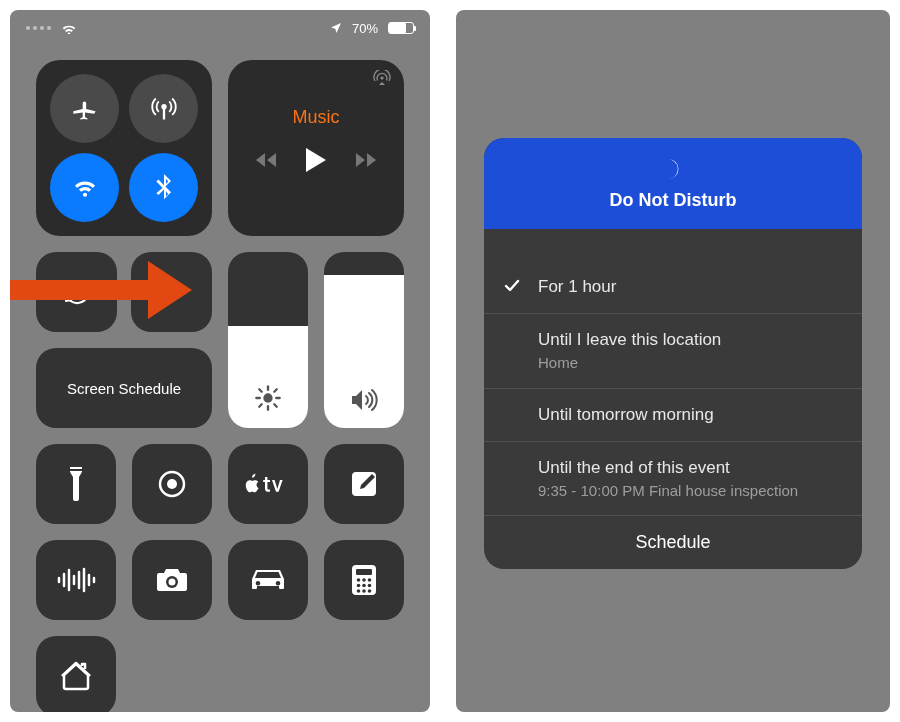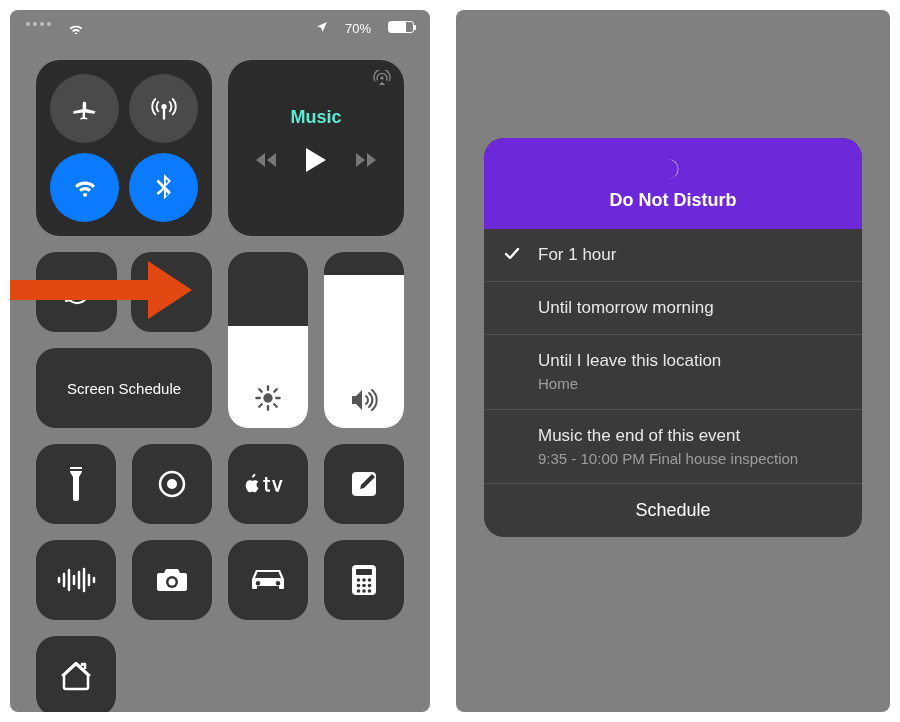--- a/index.html
+++ b/index.html
@@ -3,37 +3,37 @@
 <meta charset="utf-8">
 <style>
   * { box-sizing: border-box; margin: 0; padding: 0; }
   html, body { width: 900px; height: 722px; background: #fff; font-family: -apple-system, "Helvetica Neue", Arial, sans-serif; }
   .stage { width: 900px; height: 722px; display: flex; gap: 26px; padding: 10px 10px; }
   .phone { width: 420px; height: 702px; background: #808080; border-radius: 8px; position: relative; overflow: hidden; }
   .phone2 { flex: 1; }
 
   
   .status { height: 30px; display: flex; justify-content: space-between; align-items: center; padding: 6px 16px 0; color: #fff; font-size: 13px; font-weight: 500; }
-  .status .left, .status .right { display: flex; gap: 17px; }
+  .status .left, .status .right { display: flex; align-items: center; gap: 10px; }
   .dots { display: flex; gap: 3px; }
   .dots span { width: 4px; height: 4px; border-radius: 50%; background: rgba(255,255,255,0.5); }
   .batt { width: 26px; height: 12px; border: 1px solid #fff; border-radius: 3px; position: relative; }
   .batt::after { content: ""; position: absolute; right: -3px; top: 3px; width: 2px; height: 5px; background: #fff; border-radius: 0 1px 1px 0; }
   .batt i { display: block; height: 100%; width: 70%; background: #fff; border-radius: 1px; }
 
   .cc { padding: 20px 22px; display: grid; grid-template-columns: repeat(4, 80px); grid-auto-rows: 80px; gap: 16px; justify-content: center; }
   .tile { background: #333333; border-radius: 20px; display: flex; align-items: center; justify-content: center; position: relative; }
 
   .connectivity { grid-column: 1 / span 2; grid-row: 1 / span 2; background: #2b2b2b; border-radius: 24px; display: grid; grid-template-columns: 1fr 1fr; grid-template-rows: 1fr 1fr; gap: 10px; padding: 14px; }
   .round { border-radius: 50%; display: flex; align-items: center; justify-content: center; }
   .r-off { background: #4a4a4a; }
   .r-on  { background: #0a7aff; }
 
   .music-card { grid-column: 3 / span 2; grid-row: 1 / span 2; background: #2b2b2b; border-radius: 24px; display: flex; flex-direction: column; align-items: center; justify-content: center; gap: 20px; position: relative; }
-  .music-title { color: #5eead4; font-size: 18px; font-weight: 700; margin-top: -18px; }
+  .music-title { color: #f97316; font-size: 18px; font-weight: 400; margin-top: -18px; }
   .music-ctrls { display: flex; align-items: center; gap: 26px; }
   .airplay-corner { position: absolute; top: 10px; right: 12px; opacity: 0.45; }
 
   .lock-dnd-wrap { grid-column: 1 / span 2; grid-row: 3; display: flex; gap: 14px; }
   .small-tile { flex: 1; background: #333; border-radius: 20px; display: flex; align-items: center; justify-content: center; }
 
   .mirror { grid-column: 1 / span 2; grid-row: 4; background: #333; border-radius: 20px; display: flex; align-items: center; justify-content: center; color: #fff; font-size: 15px; }
 
   .slider { border-radius: 20px; overflow: hidden; background: #333; position: relative; }
   .slider .fill { position: absolute; bottom: 0; left: 0; right: 0; background: #fff; }
@@ -47,26 +47,26 @@
   .row6 { grid-row: 6; }
   .row7 { grid-row: 7; }
 
   
   .arrow { position: absolute; left: -2px; top: 252px; width: 185px; height: 48px; pointer-events: none; }
   .arrow .shaft { position: absolute; left: 0; top: 18px; width: 142px; height: 20px; background: #e24912; }
   .arrow .head { position: absolute; left: 140px; top: -1px; width: 0; height: 0; border-left: 44px solid #e24912; border-top: 29px solid transparent; border-bottom: 29px solid transparent; }
 
   
   .dnd-card { position: absolute; left: 28px; right: 28px; top: 128px; background: #3a3a3a; border-radius: 20px; overflow: hidden; color: #e8e8e8; }
-  .dnd-head { background: #6d28d9; padding: 18px 0 18px; text-align: center; }
+  .dnd-head { background: #1d4ed8; padding: 18px 0 18px; text-align: center; }
   .dnd-head svg { display: block; margin: 0 auto 8px; }
   .dnd-head .ttl { color: #fff; font-size: 18px; font-weight: 600; }
   .dnd-list { }
   .dnd-item { padding: 15px 20px 15px 54px; border-top: 1px solid rgba(255,255,255,0.12); font-size: 17px; position: relative; line-height: 1.3; }
-  .dnd-item:first-child { border-top: none; }
+  .dnd-item:first-child { border-top: none; margin-top: 32px; }
   .dnd-item .check { position: absolute; left: 20px; top: 18px; }
   .dnd-item .sub { display: block; color: #9e9e9e; font-size: 15px; margin-top: 2px; }
   .dnd-foot { border-top: 1px solid rgba(255,255,255,0.12); text-align: center; padding: 16px 0; font-size: 18px; color: #fff; }
 
   svg { display: block; }
 </style>
 </head>
 <body>
 
 <div class="stage">
@@ -294,28 +294,28 @@
         <div class="ttl">Do Not Disturb</div>
       </div>
       <div class="dnd-list">
         <div class="dnd-item">
           <svg class="check" width="16" height="14" viewBox="0 0 16 14">
               <path fill="none" stroke="#fff" stroke-width="2.4" stroke-linecap="round" stroke-linejoin="round" d="M2 7l4 4L14 2"></path>
             </svg>
           <span>For 1 hour</span>
         </div>
         <div class="dnd-item">
-          <span>Until tomorrow morning</span>
-        </div>
-        <div class="dnd-item">
           <span>Until I leave this location</span>
           <span class="sub">Home</span>
         </div>
         <div class="dnd-item">
-          <span>Music the end of this event</span>
+          <span>Until tomorrow morning</span>
+        </div>
+        <div class="dnd-item">
+          <span>Until the end of this event</span>
           <span class="sub">9:35 - 10:00 PM Final house inspection</span>
         </div>
       </div>
       <div class="dnd-foot">
         <span>Schedule</span>
       </div>
     </div>
   </div>
 </div>
 

